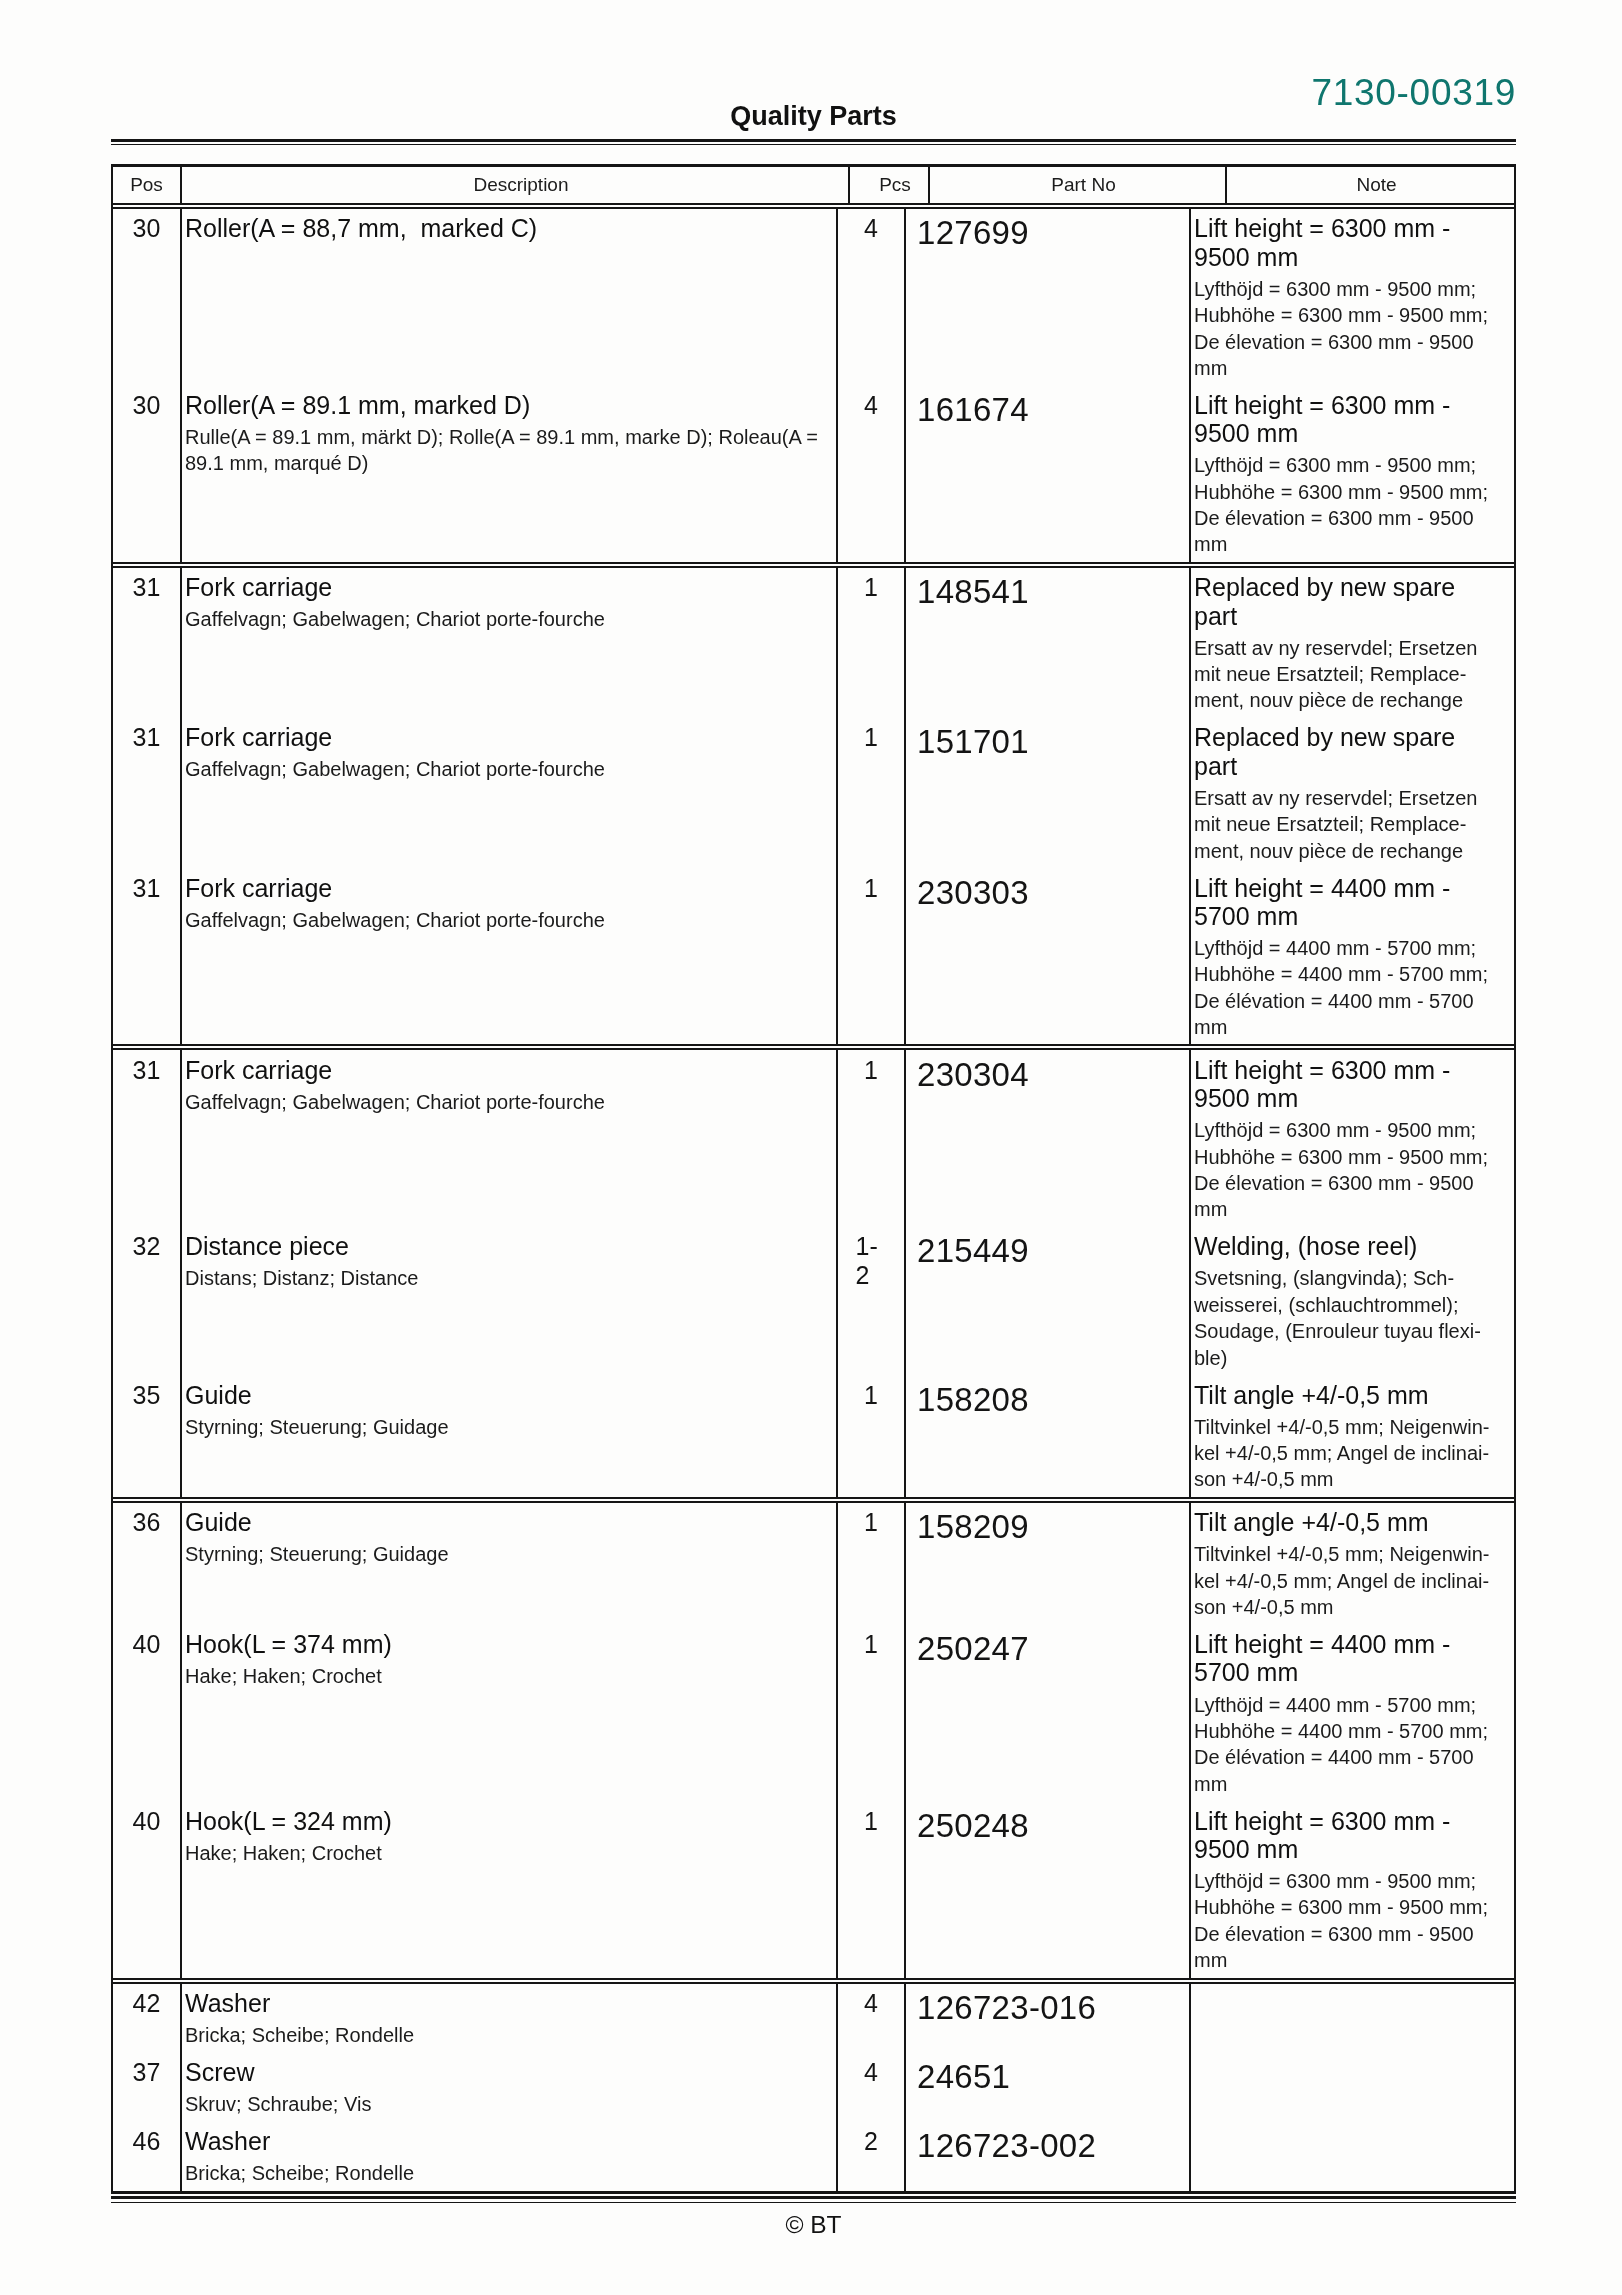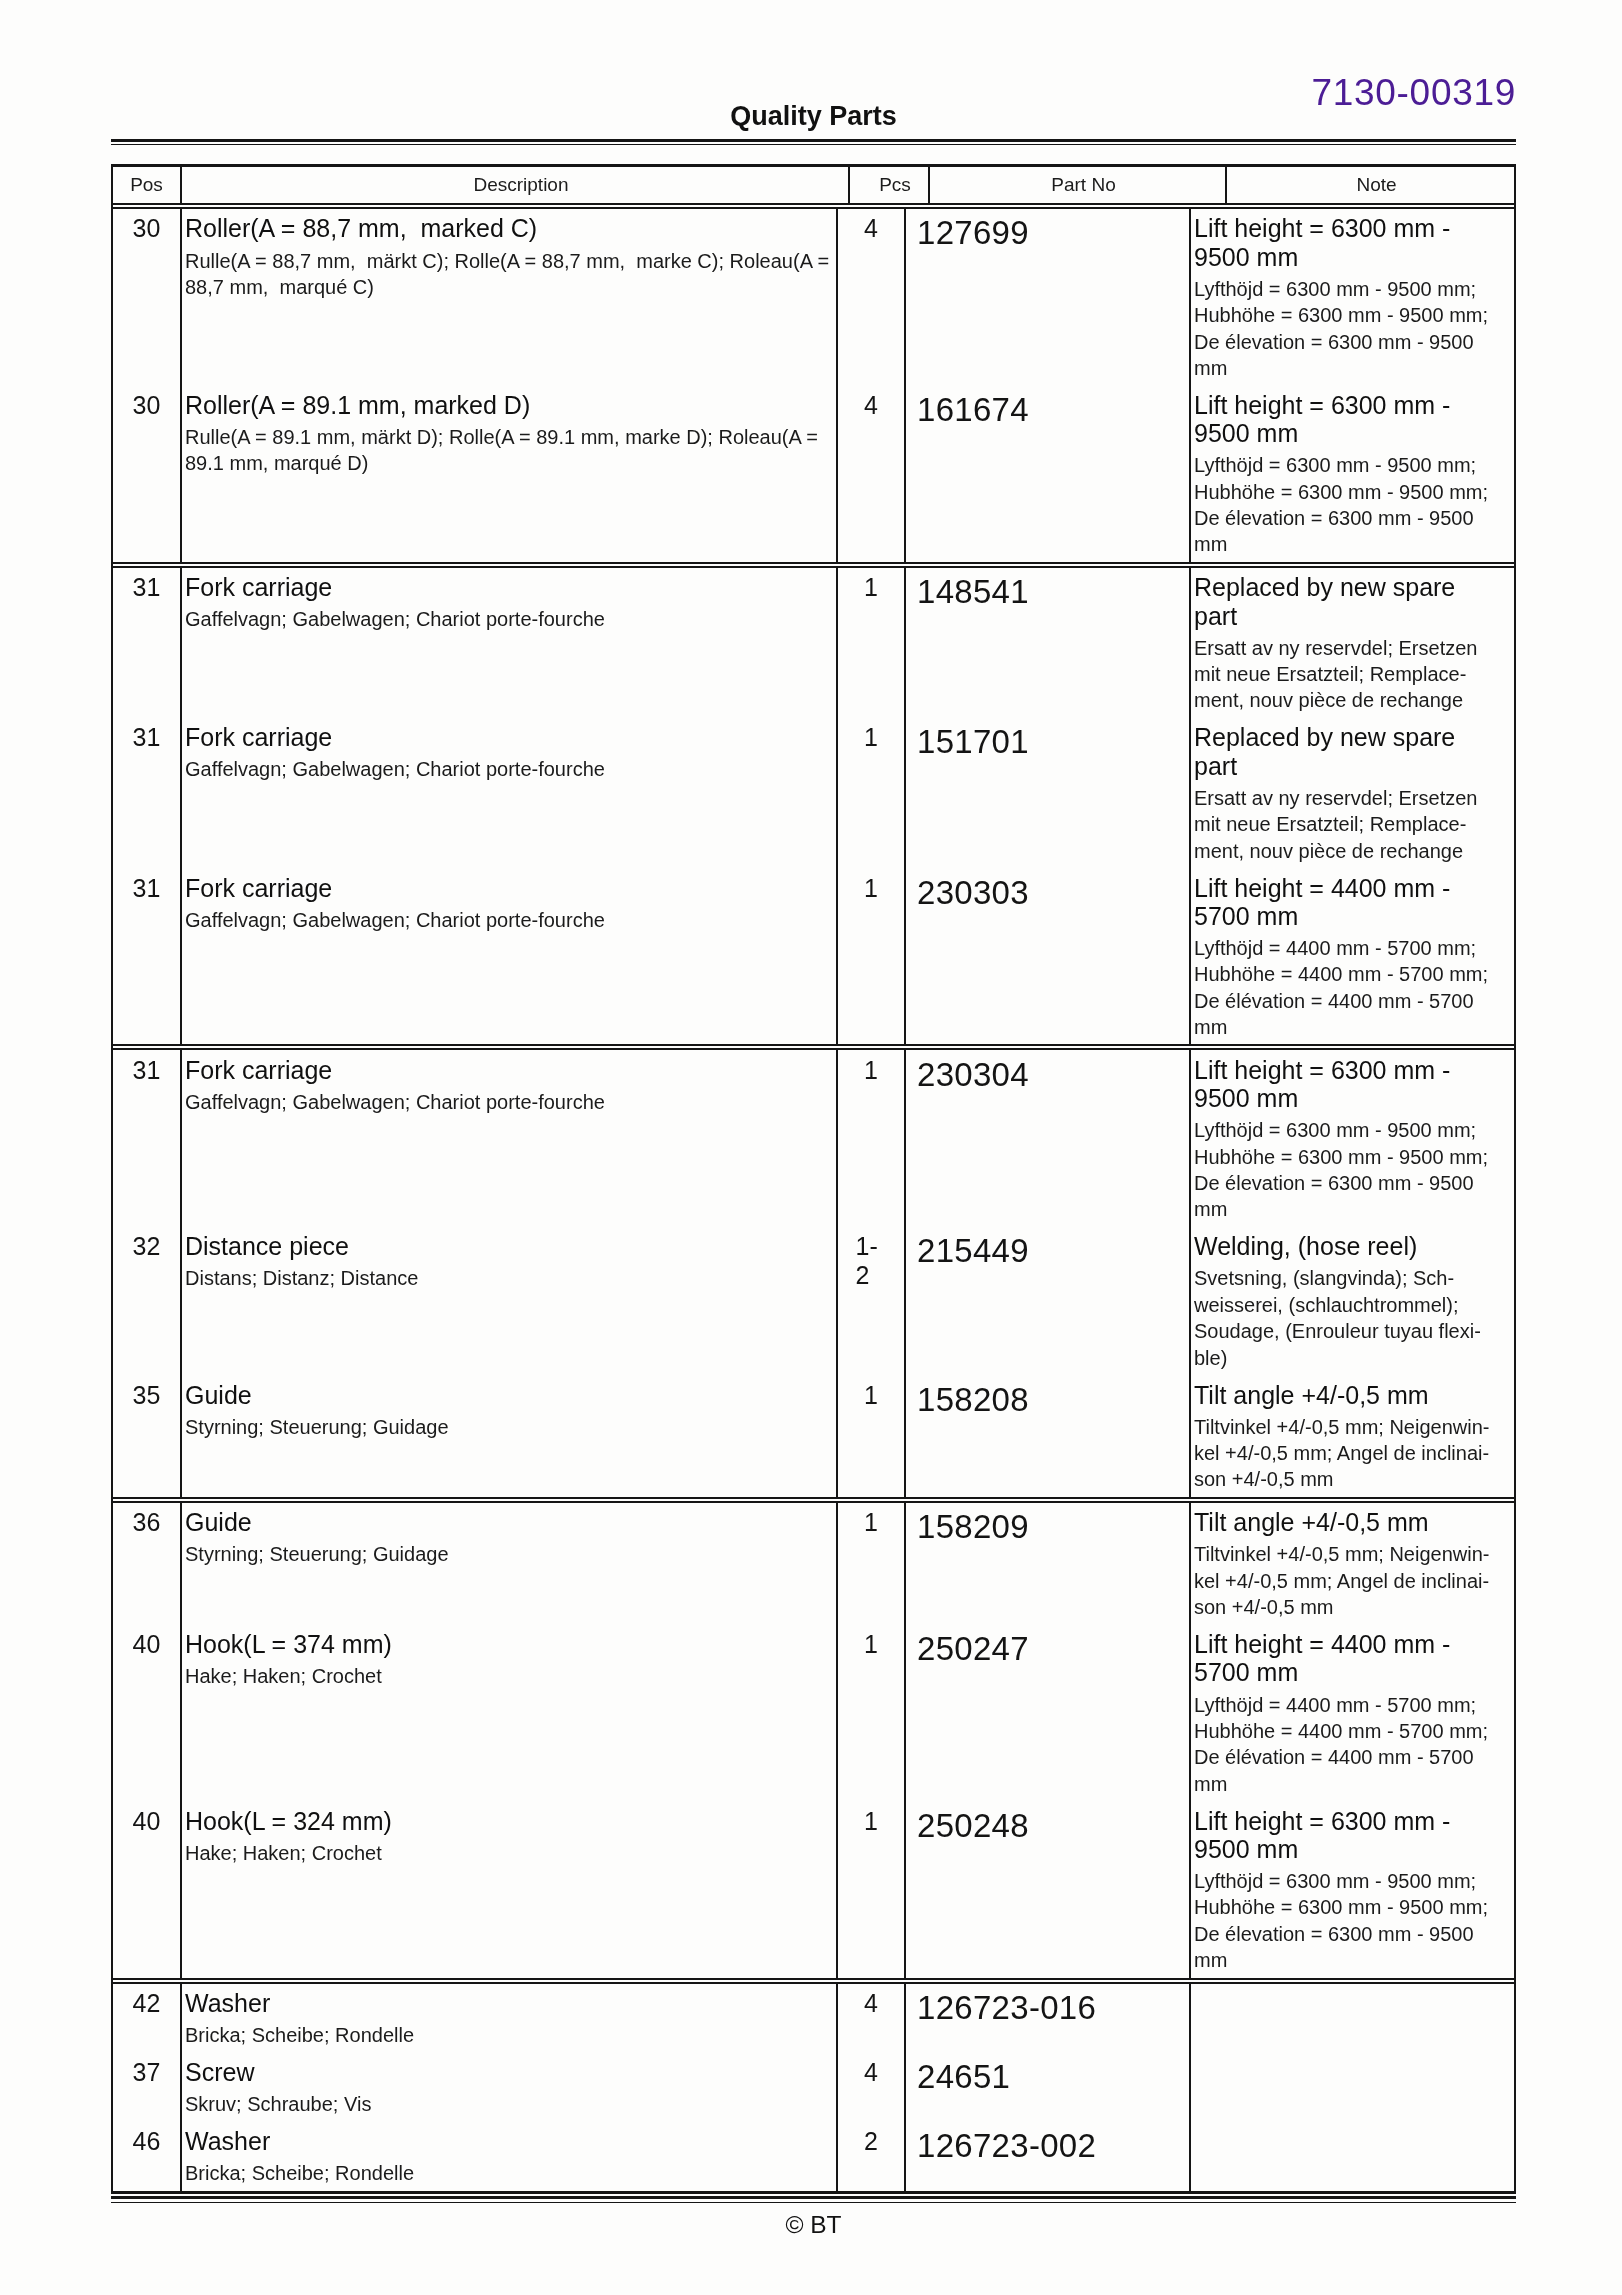--- a/index.html
+++ b/index.html
@@ -11,21 +11,21 @@
     background: #fdfdfc;
     color: #141414;
     font-family: "Liberation Sans", "DejaVu Sans", sans-serif;
     box-sizing: border-box;
     padding: 76px 106px 0 111px;
   }
   
   .page-header { position: relative; height: 60px; }
   .doc-number {
     position: absolute; right: 0; top: -4.1px;
-    font-size: 37px; letter-spacing: 0.7px; color: #4c1d95; text-align: center;
+    font-size: 37px; letter-spacing: 0.7px; color: #0f766e; text-align: center;
   }
   .page-title {
     position: absolute; left: 0; right: 0; top: 24.5px;
     margin: 0; text-align: center;
     font-size: 27px; font-weight: bold; color: #111;
   }
   .rule-double {
     height: 2.7px;
     border-top: 3.4px solid #151515;
     border-bottom: 1.4px solid #151515;
@@ -98,21 +98,20 @@
       <div class="cell">Pcs</div>
       <div class="cell">Part No</div>
       <div class="cell">Note</div>
     </div>
 
     <div class="section">
       <div class="grid-row" style="min-height:157px">
         <div class="cell c-pos">30</div>
         <div class="cell c-desc">
           <div class="main">Roller(A = 88,7 mm,  marked C)</div>
-          <div class="sub">Rulle(A = 88,7 mm,  märkt C); Rolle(A = 88,7 mm,  marke C); Roleau(A = 88,7 mm,  marqué C)</div>
         </div>
         <div class="cell c-pcs"><span class="pcs-val">4</span></div>
         <div class="cell c-part">127699</div>
         <div class="cell c-note">
           <div class="main">Lift height = 6300 mm - 9500 mm</div>
           <div class="sub">Lyfthöjd = 6300 mm - 9500 mm; Hubhöhe = 6300 mm - 9500 mm; De élevation = 6300 mm - 9500 mm</div>
         </div>
       </div>
       <div class="grid-row" style="min-height:151px">
         <div class="cell c-pos">30</div>

